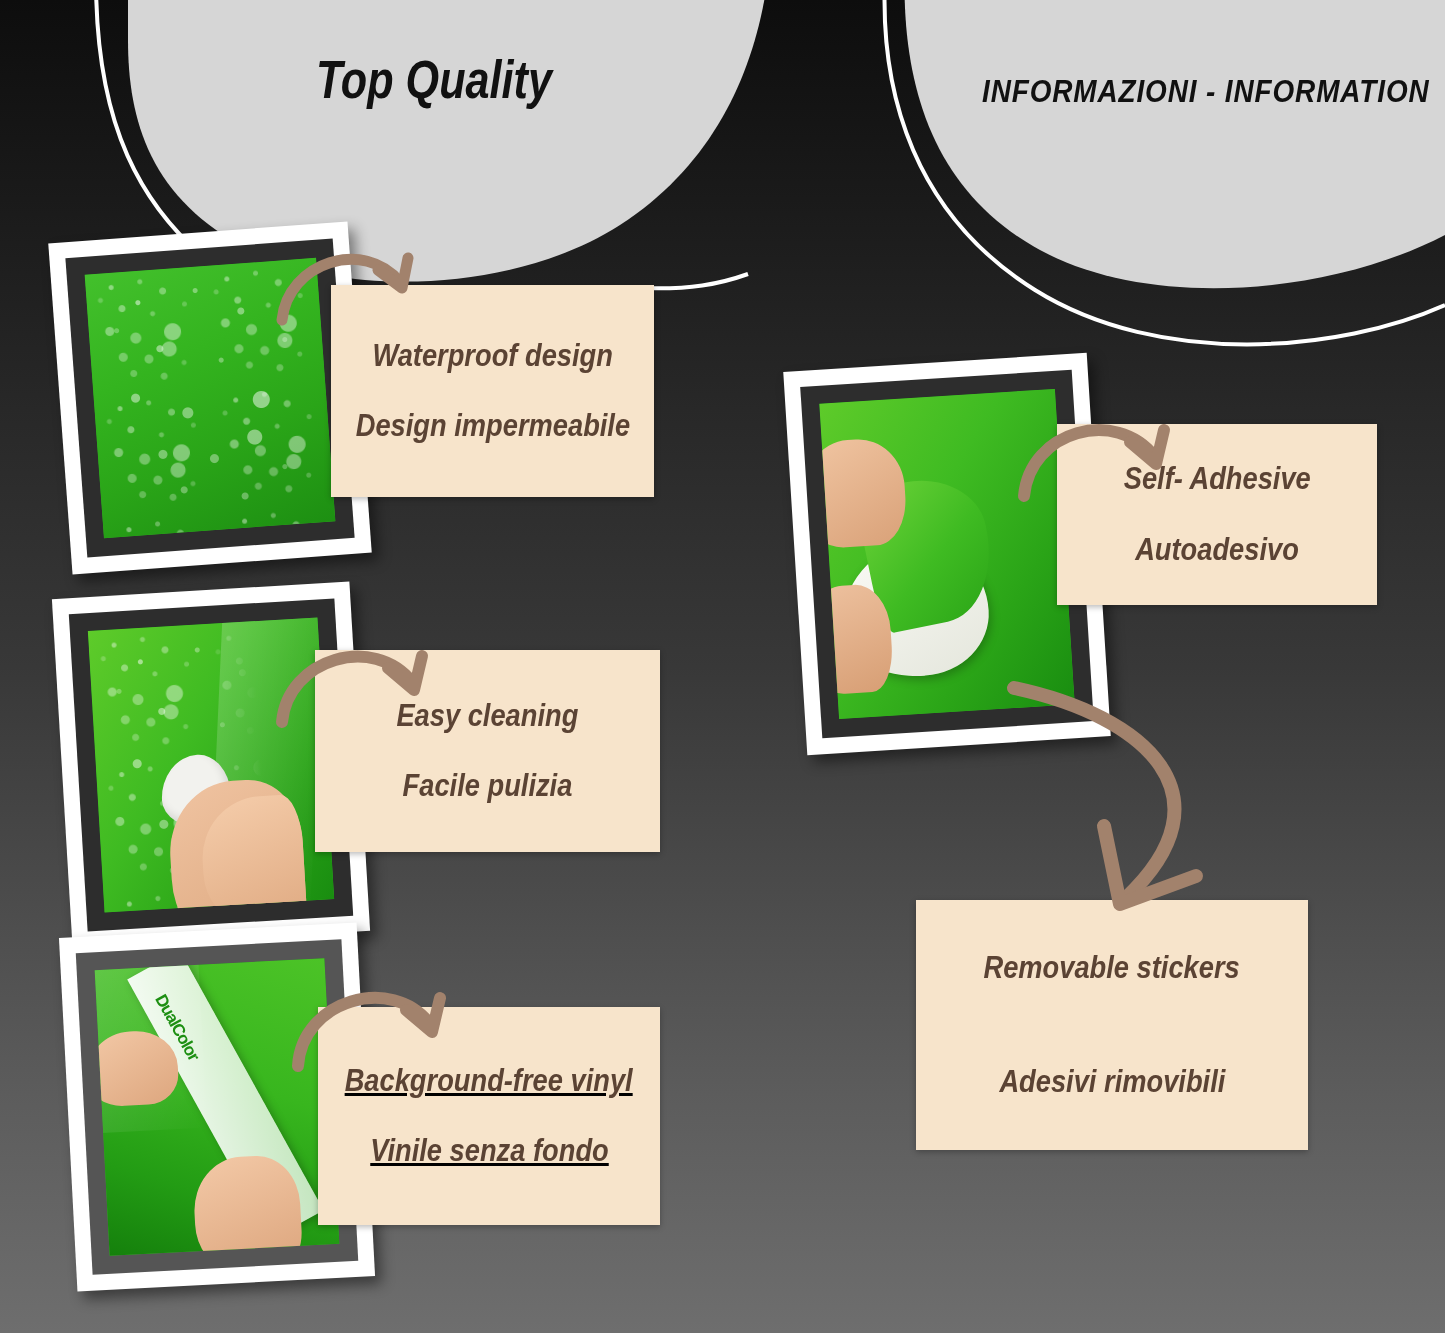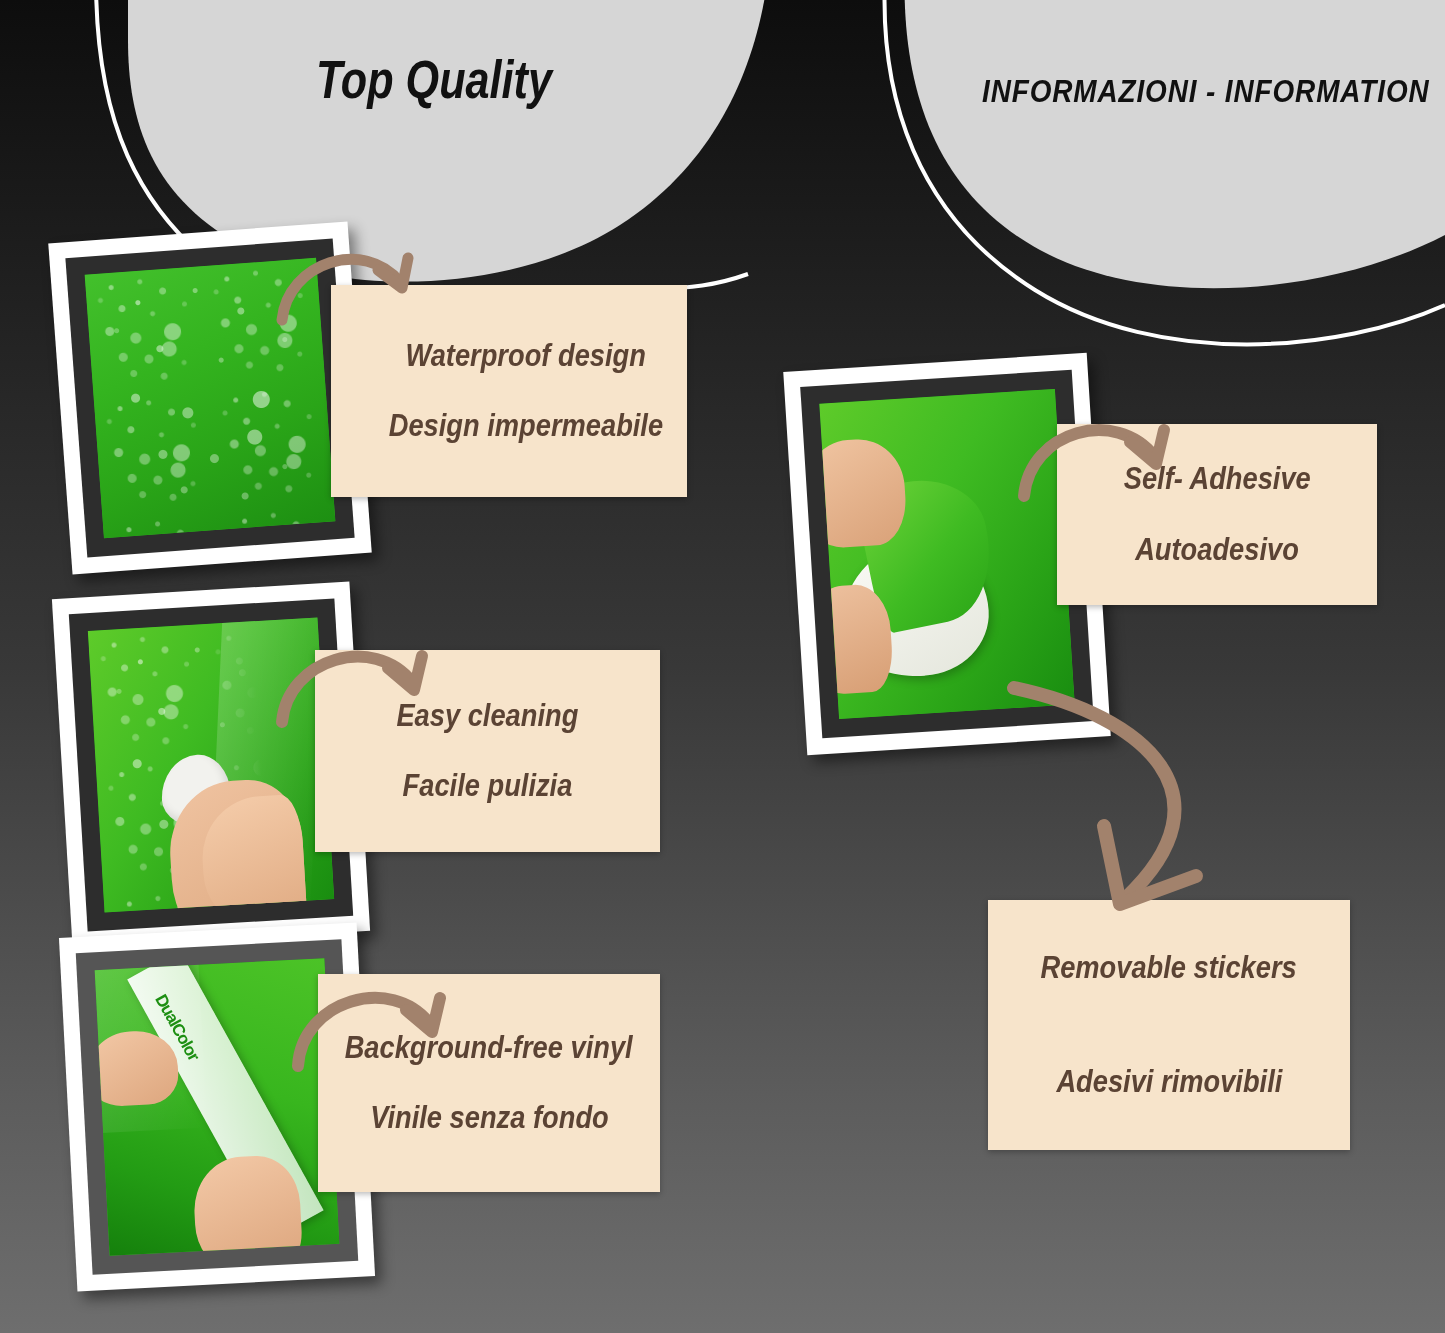--- a/index.html
+++ b/index.html
@@ -174,21 +174,21 @@
   <div class="photo" style="left:60px; top:232px; width:268px; height:300px; transform:rotate(-4.2deg);">
     <div class="mat">
       <div class="img">
         <div class="g-sheet"></div>
         <div class="drops"></div>
         <div class="drops dense"></div>
       </div>
     </div>
   </div>
 
-  <div class="card" style="left:331px; top:285px; width:323px; height:212px;padding-left:33px;">
+  <div class="card" style="left:331px; top:285px; width:323px; height:212px;">
     <div class="line l1">Waterproof design</div>
     <div class="line">Design impermeabile</div>
   </div>
 
   <svg class="arrow-svg" style="left:268px; top:236px; width:170px; height:90px;" viewBox="0 0 170 90">
     <path d="M 14 84 C 20 26, 96 2, 132 46" fill="none" stroke="#A2826C" stroke-width="11" stroke-linecap="round"></path>
     <path d="M 110 34 L 134 52 L 140 22" fill="none" stroke="#A2826C" stroke-width="11" stroke-linecap="round" stroke-linejoin="round"></path>
   </svg>
 
   <div class="photo" style="left:62px; top:590px; width:266px; height:318px; transform:rotate(-3.4deg);">
@@ -248,21 +248,21 @@
                     border-radius:50% 46% 34% 40%/60% 50% 40% 40%;
                     background:linear-gradient(150deg,#f3c9a7,#dda67e);"></div>
 
         <div class="hand" style="left:38%;top:68%;width:46%;height:38%;
                     border-radius:46% 40% 18% 30%/50% 46% 30% 40%;
                     background:linear-gradient(160deg,#f3c9a7,#dda67e);"></div>
       </div>
     </div>
   </div>
 
-  <div class="card" style="left:318px; top:974px; width:342px; height:218px;">
+  <div class="card" style="left:318px; top:1007px; width:342px; height:218px;text-decoration:underline;">
     <div class="line l1">Background-free vinyl</div>
     <div class="line">Vinile senza fondo</div>
   </div>
 
   <svg class="arrow-svg" style="left:288px; top:972px; width:180px; height:100px;" viewBox="0 0 180 100">
     <path d="M 10 94 C 14 28, 104 2, 142 52" fill="none" stroke="#A2826C" stroke-width="12" stroke-linecap="round"></path>
     <path d="M 118 38 L 144 60 L 152 26" fill="none" stroke="#A2826C" stroke-width="12" stroke-linecap="round" stroke-linejoin="round"></path>
   </svg>
 
   <div class="photo" style="left:795px; top:362px; width:272px; height:352px; transform:rotate(-3.6deg);">
@@ -293,21 +293,21 @@
   <div class="card" style="left:1057px; top:424px; width:320px; height:181px;">
     <div class="line l1">Self- Adhesive</div>
     <div class="line">Autoadesivo</div>
   </div>
 
   <svg class="arrow-svg" style="left:1014px; top:404px; width:180px; height:100px;" viewBox="0 0 180 100">
     <path d="M 10 92 C 16 26, 102 4, 140 52" fill="none" stroke="#A2826C" stroke-width="12" stroke-linecap="round"></path>
     <path d="M 116 38 L 142 60 L 150 26" fill="none" stroke="#A2826C" stroke-width="12" stroke-linecap="round" stroke-linejoin="round"></path>
   </svg>
 
-  <div class="card" style="left:988px; top:900px; width:362px; height:250px;gap:44px;">
+  <div class="card" style="left:916px; top:900px; width:392px; height:250px;gap:44px;">
     <div class="line l1">Removable stickers</div>
     <div class="line">Adesivi rimovibili</div>
   </div>
 
   <svg class="arrow-svg" style="left:996px; top:676px; width:240px; height:250px;" viewBox="0 0 240 250">
     <path d="M 18 12 C 150 40, 238 120, 130 222" fill="none" stroke="#A2826C" stroke-width="14" stroke-linecap="round"></path>
     <path d="M 108 150 L 124 228 L 200 200" fill="none" stroke="#A2826C" stroke-width="14" stroke-linecap="round" stroke-linejoin="round"></path>
   </svg>
 
 </div>

